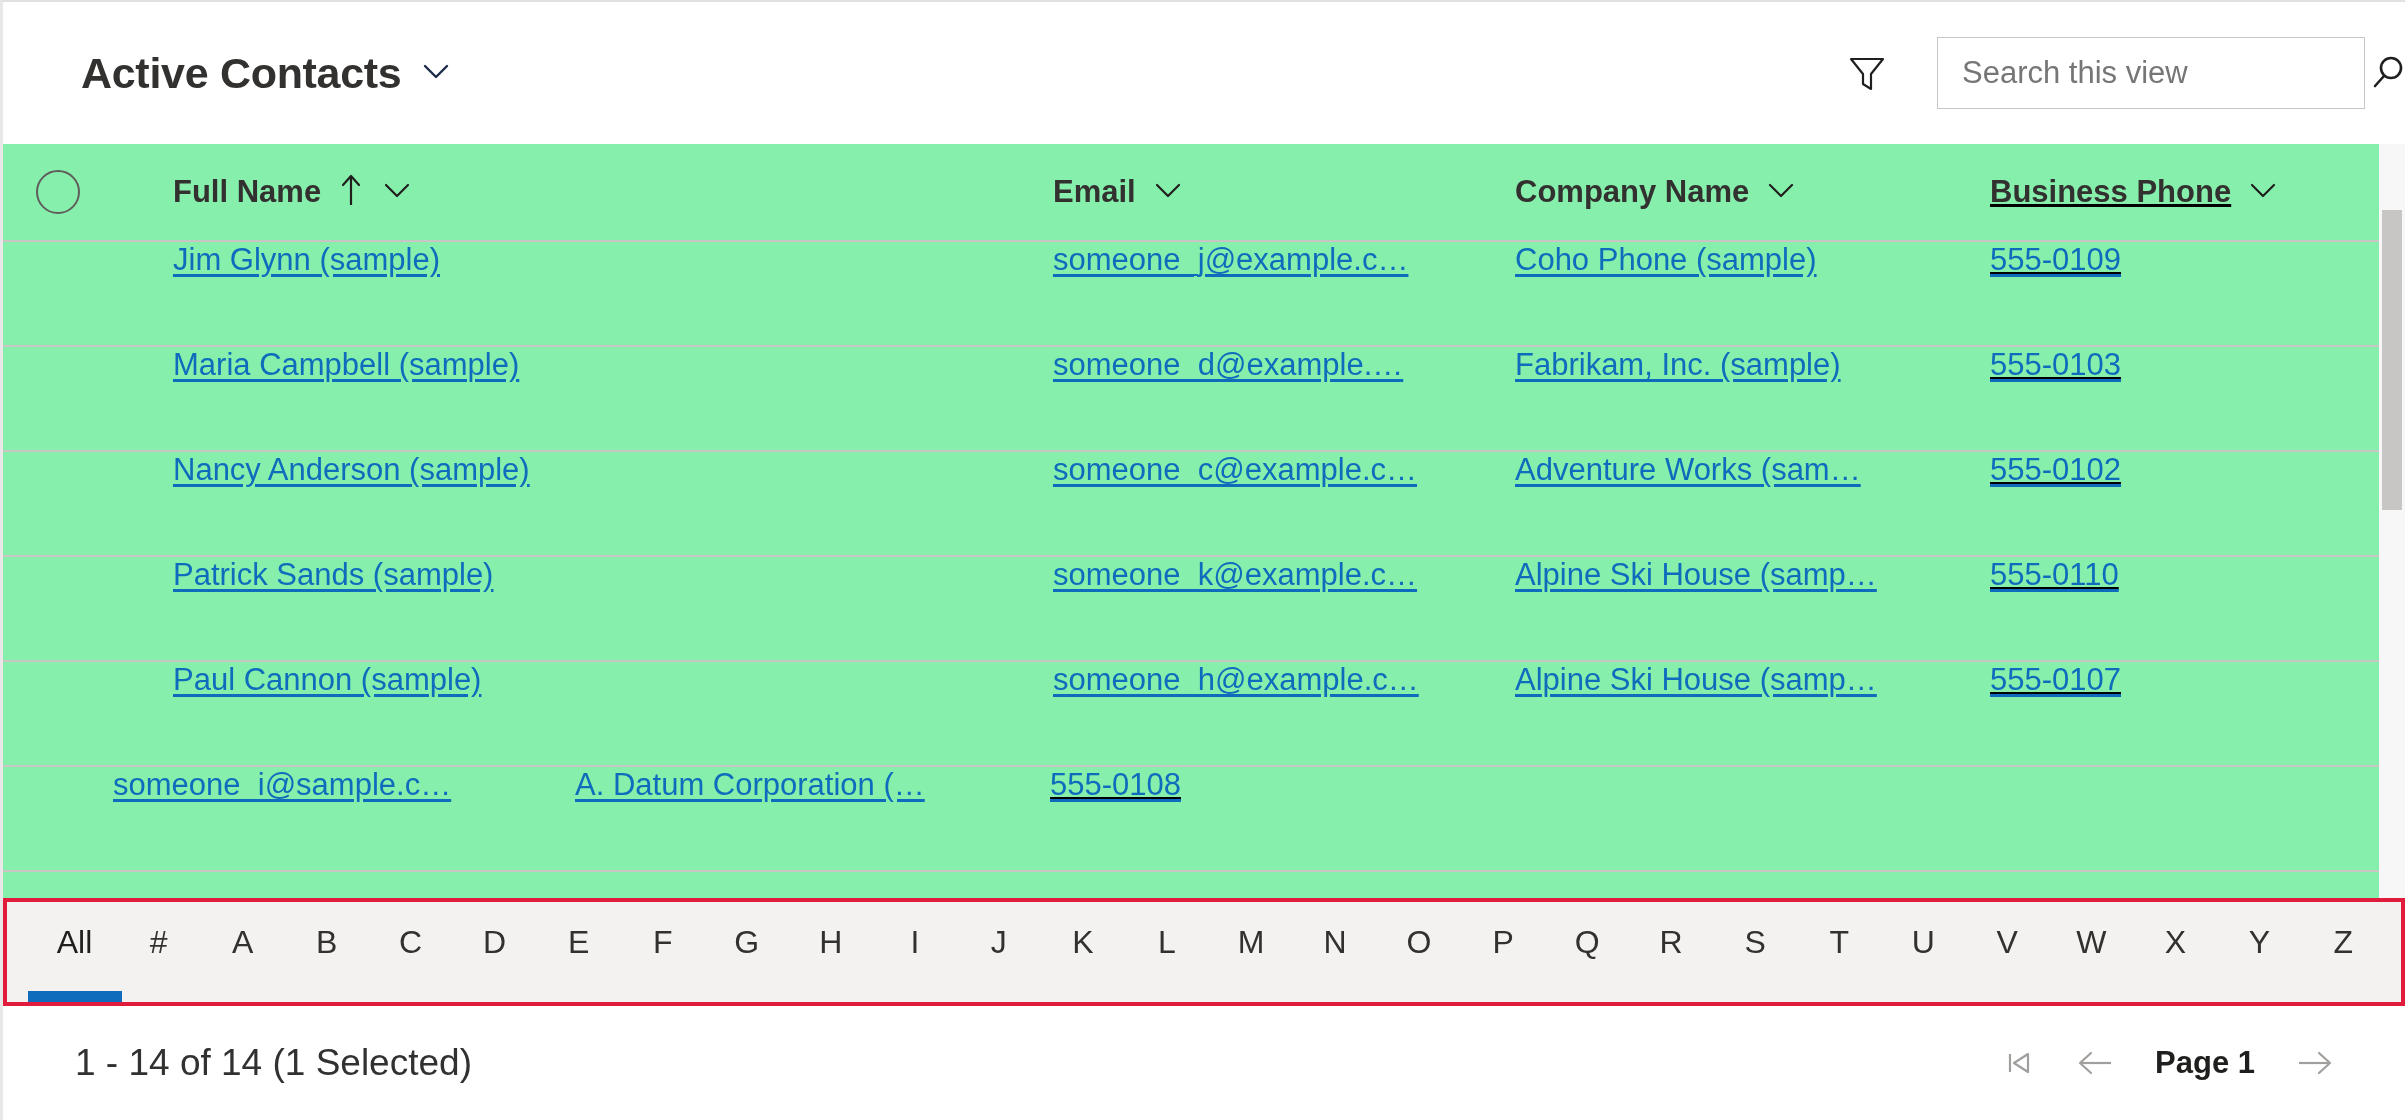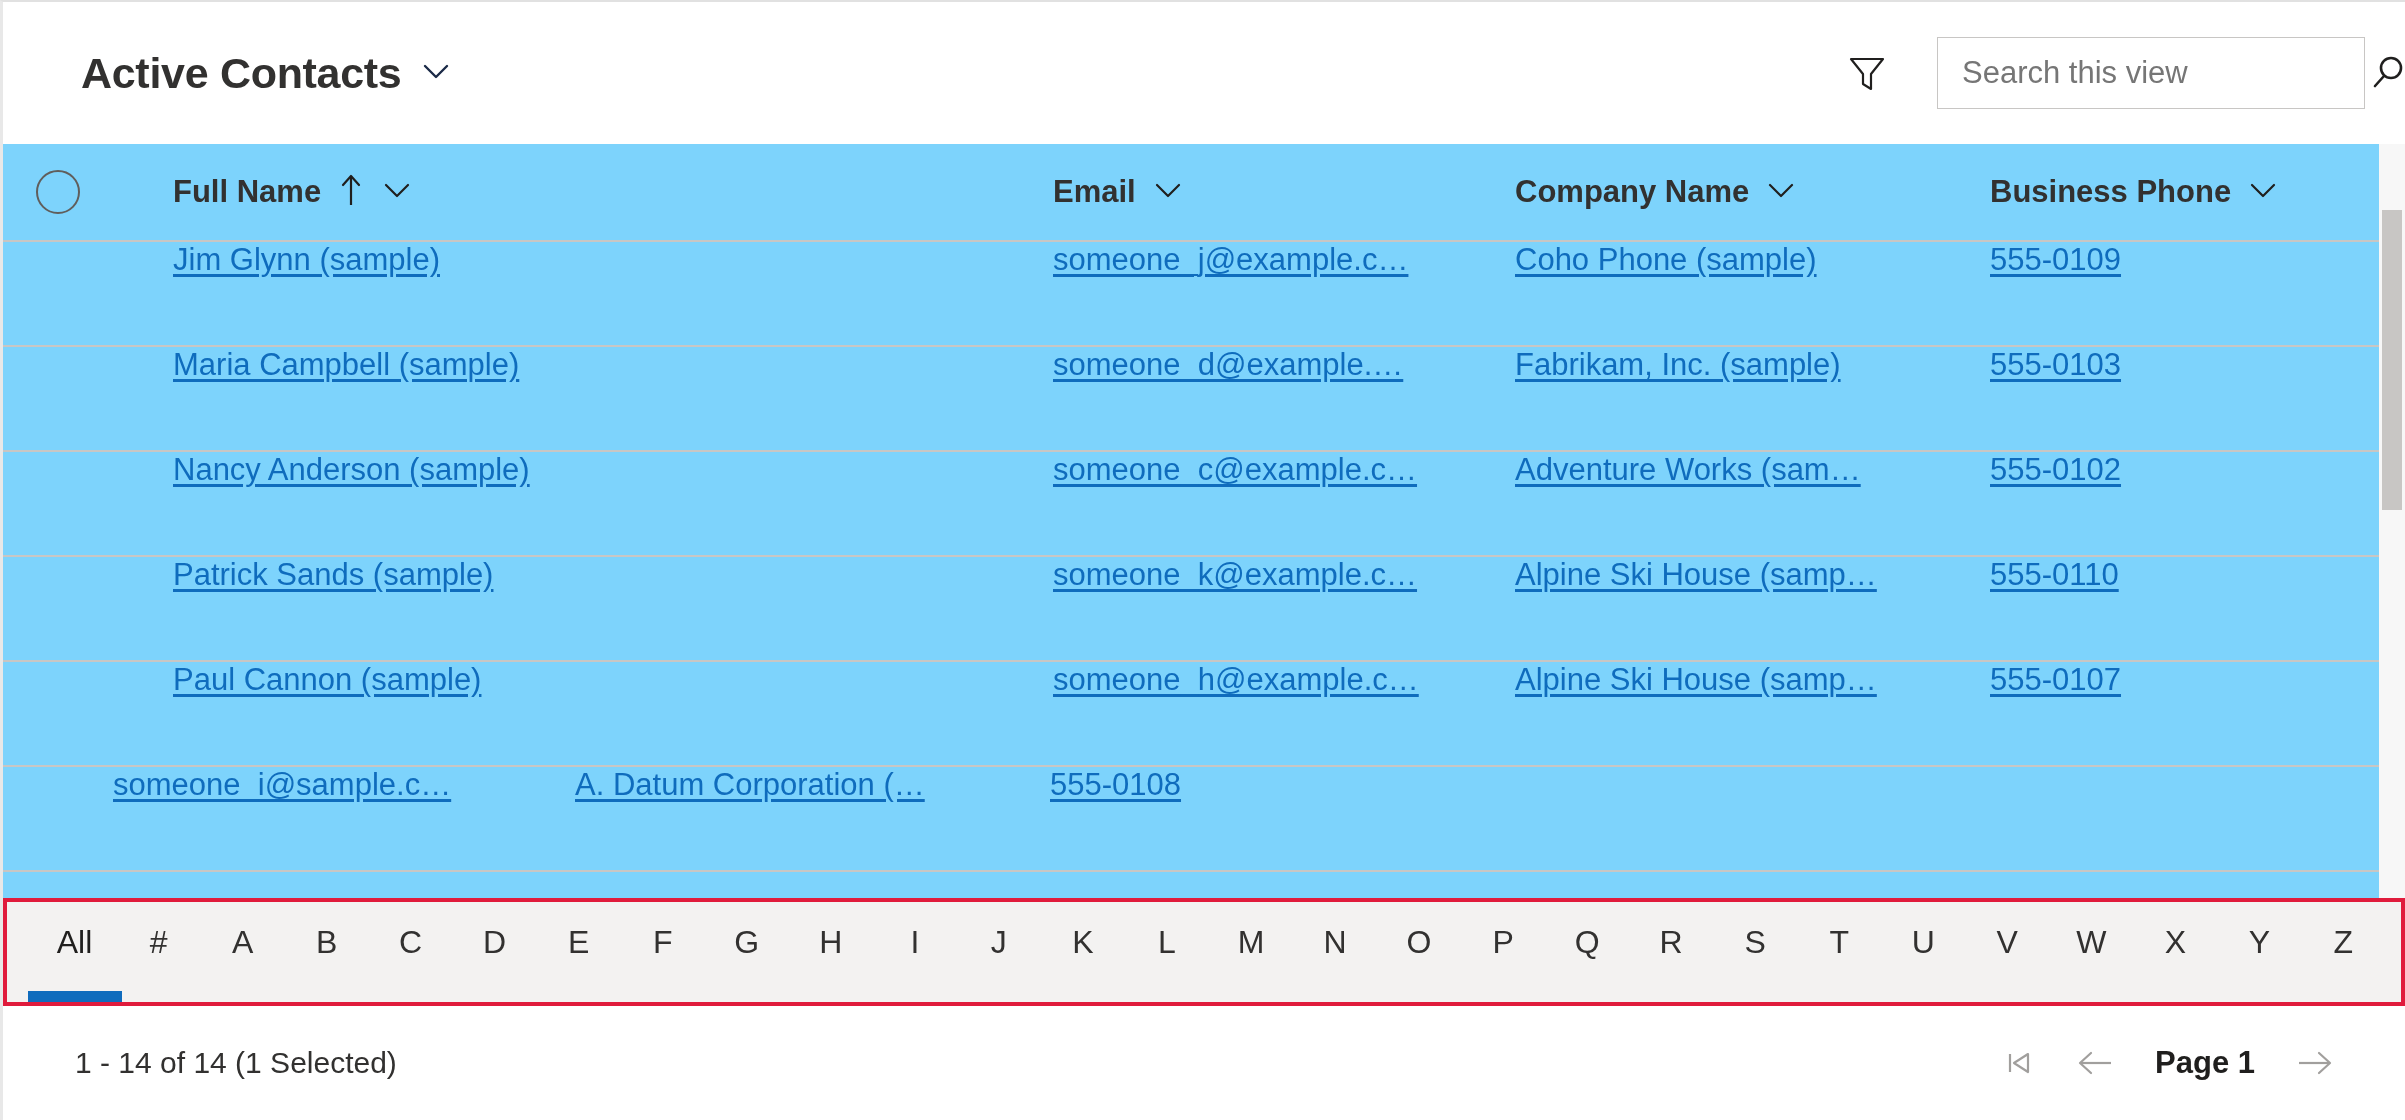--- a/index.html
+++ b/index.html
@@ -7,21 +7,21 @@
     width: 2405px;
     height: 1120px;
     background: #ffffff;
     font-family: "Liberation Sans", sans-serif;
     overflow: hidden;
   }
   .app {
     position: relative;
     width: 2405px;
     height: 1120px;
-    background: #7dd3fc;
+    background: #86efac;
     border-top: 2px solid #e1e1e1;
     border-left: 3px solid #e8e8e8;
     display: flex;
     flex-direction: column;
   }
 
   
   .topbar {
     height: 142px;
     flex: 0 0 142px;
@@ -114,21 +114,21 @@
   }
   .col-select {
     flex: 0 0 110px;
     display: flex;
     align-items: center;
     justify-content: center;
   }
   .col-name    { flex: 0 0 940px; padding-left: 60px; }
   .col-email   { flex: 0 0 462px; }
   .col-company { flex: 0 0 475px; }
-  .col-phone   { flex: 0 0 392px; }
+  .col-phone   { flex: 0 0 392px; text-decoration: underline; }
 
   .hdr {
     display: flex;
     align-items: center;
     gap: 16px;
     cursor: pointer;
     height: 100%;
   }
   .hdr-label {
     font-size: 31px;
@@ -223,21 +223,21 @@
   .footer {
     flex: 0 0 auto;
     height: 114px;
     display: flex;
     align-items: center;
     padding-left: 72px;
     padding-right: 52px;
     background: #ffffff;
   }
   .record-count {
-    font-size: 30px;
+    font-size: 37px;
     color: #323130;
     white-space: nowrap;
   }
   .footer-spacer { flex: 1 1 auto; }
   .pager {
     display: flex;
     align-items: center;
     gap: 0;
   }
   .pager-btn {

